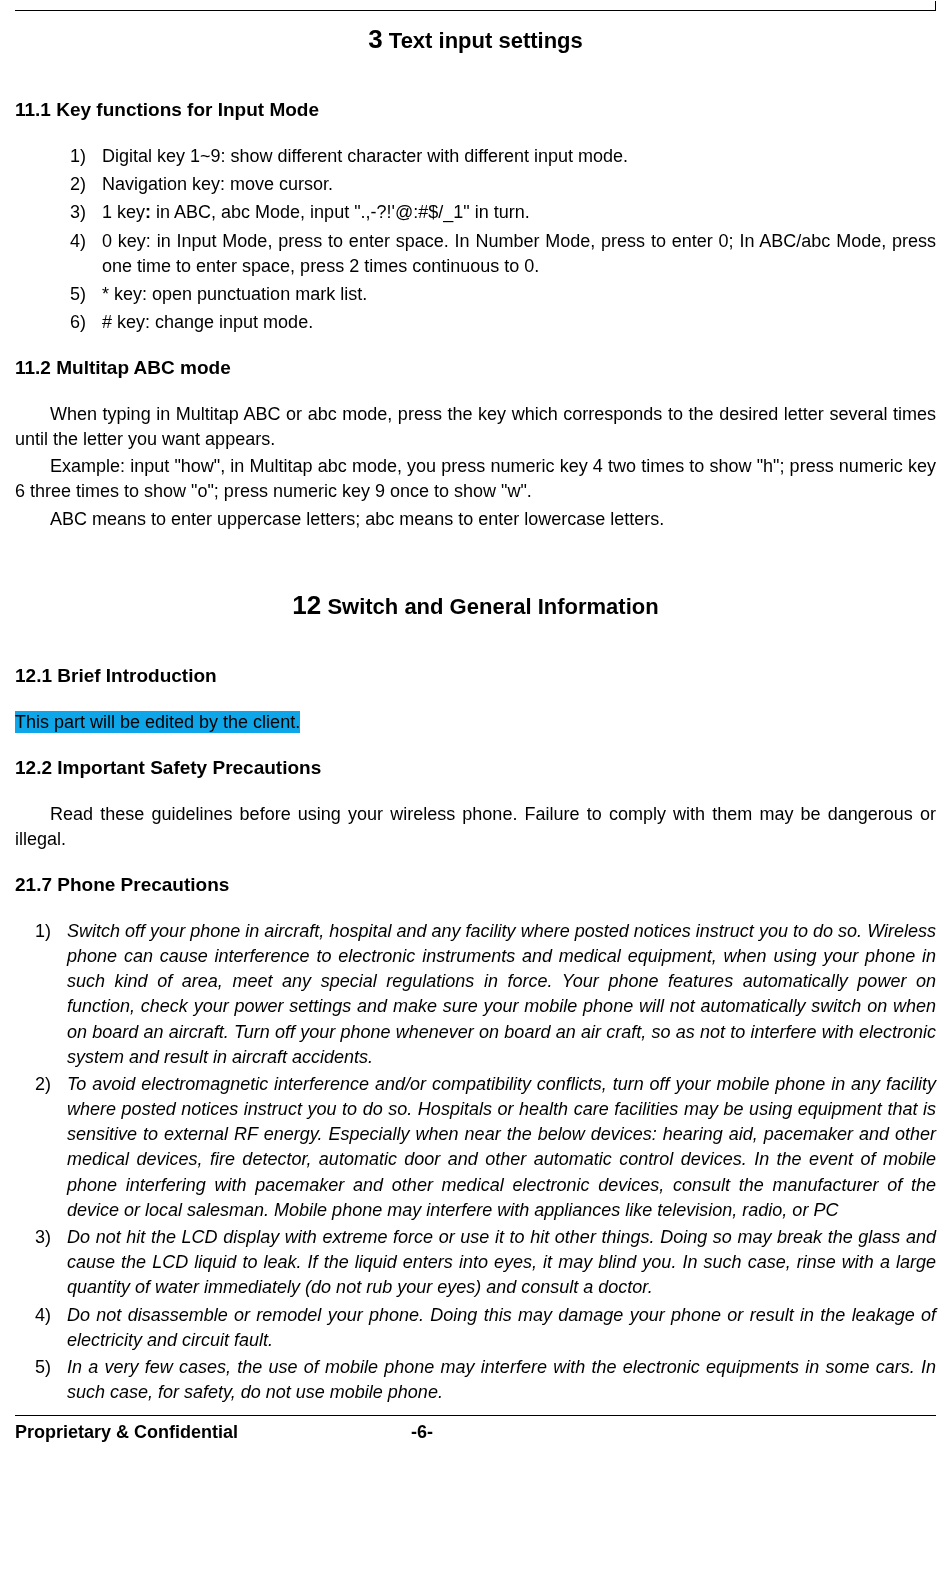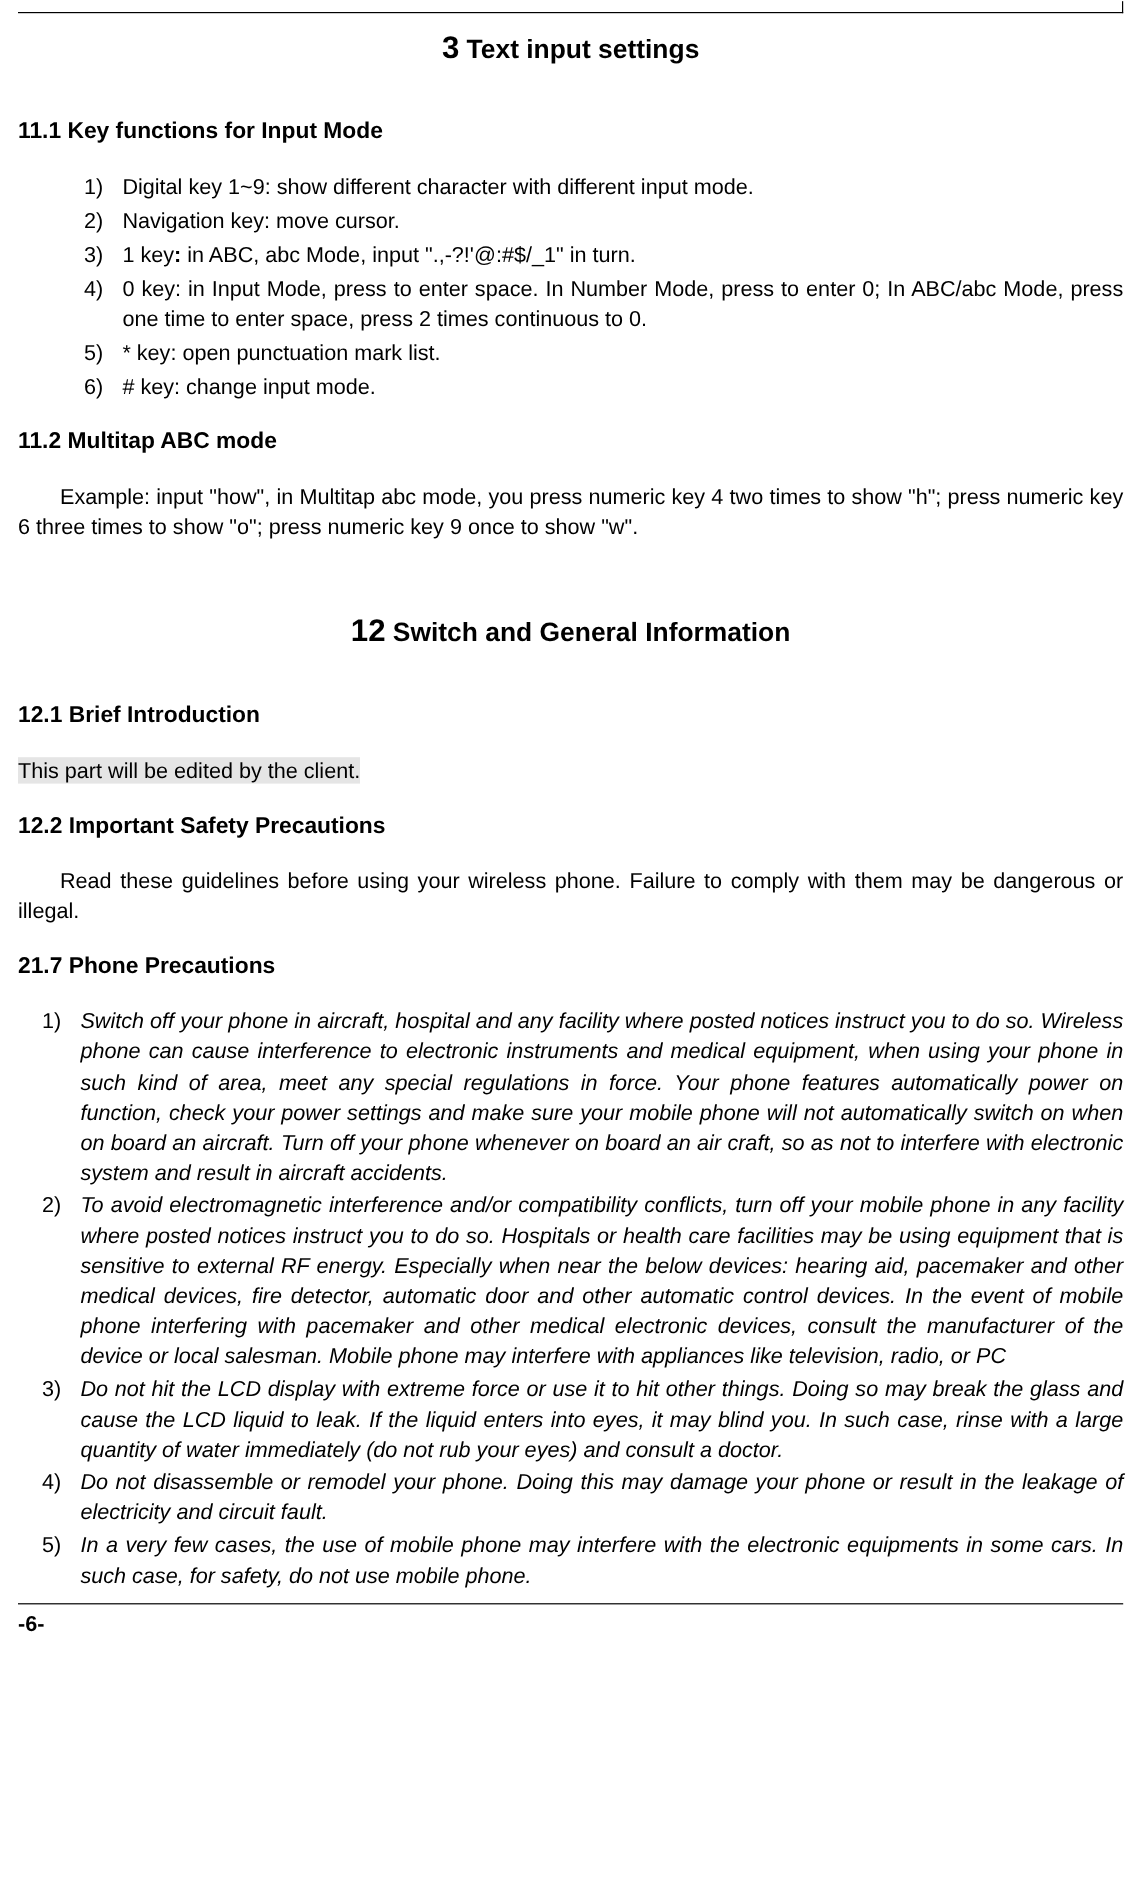--- a/index.html
+++ b/index.html
@@ -62,21 +62,21 @@
       text-align: justify;
     }
     .body-para {
       text-align: justify;
       margin-bottom: 2px;
     }
     .indent {
       text-indent: 35px;
     }
     .highlight {
-      background: #e5e5e5;
+      background: #0ea5e9;
       padding: 1px 0;
     }
     .precautions-list {
       margin-left: 20px;
     }
     .precautions-list .item {
       display: flex;
       margin-bottom: 2px;
     }
     .precautions-list .num {
@@ -150,21 +150,23 @@
     <span class="txt"># key: change input mode.</span>
   </div>
 </div>
 
 <div class="section-heading">
   <span class="section-num">11.2</span>
   <span>Multitap ABC mode</span>
 </div>
 
 <div class="section-block">
+  <p class="body-para indent">When typing in Multitap ABC or abc mode, press the key which corresponds to the desired letter several times until the letter you want appears.</p>
   <p class="body-para indent">Example: input "how", in Multitap abc mode, you press numeric key 4 two times to show "h"; press numeric key 6 three times to show "o"; press numeric key 9 once to show "w".</p>
+  <p class="body-para indent">ABC means to enter uppercase letters; abc means to enter lowercase letters.</p>
 </div>
 
 <br>
 
 <div class="chapter-title">
   <span class="chapter-number">12</span>
   <span>Switch and General Information</span>
 </div>
 
 <div class="section-heading">
@@ -208,17 +210,18 @@
     <span class="txt">Do not disassemble or remodel your phone. Doing this may damage your phone or result in the leakage of electricity and circuit fault.</span>
   </div>
   <div class="item">
     <span class="num">5)</span>
     <span class="txt">In a very few cases, the use of mobile phone may interfere with the electronic equipments in some cars. In such case, for safety, do not use mobile phone.</span>
   </div>
 </div>
 
 <div class="footer-line"></div>
 <div class="footer">
+  <span class="footer-left">Proprietary &amp; Confidential</span>
   <span class="footer-center">-6-</span>
 </div>
 
 
 
 
 </body></html>

